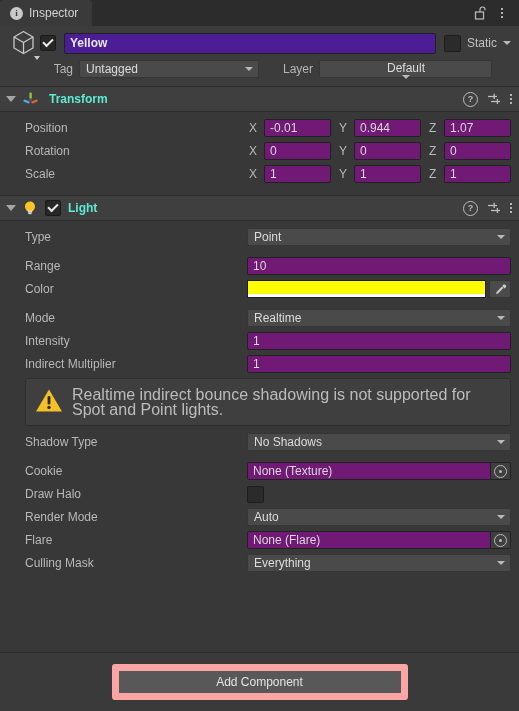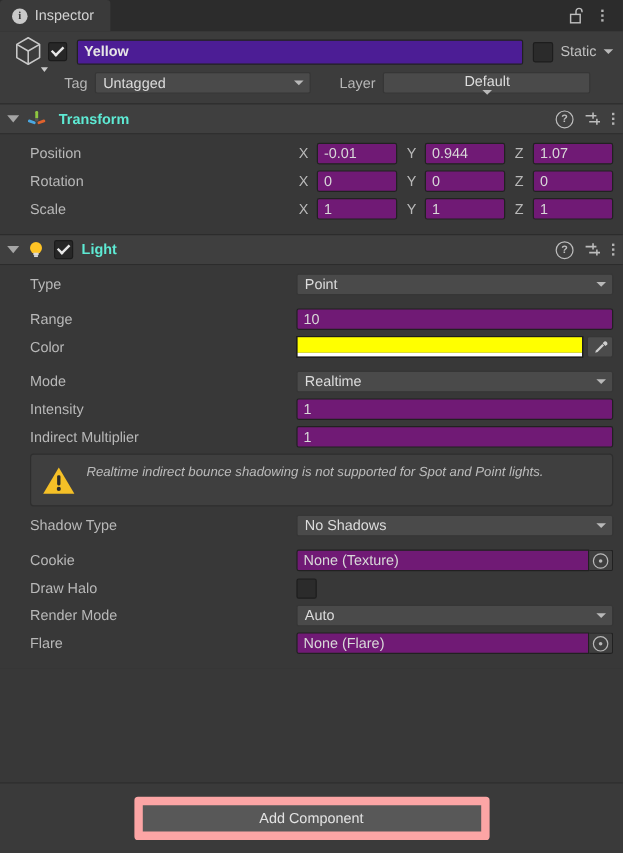--- a/index.html
+++ b/index.html
@@ -127,21 +127,21 @@
   .picker-ring { width: 11px; height: 11px; border-radius: 50%; border: 1.5px solid #b9b9b9; display: flex; align-items: center; justify-content: center; }
   .picker-dot { width: 3px; height: 3px; background: #b9b9b9; border-radius: 50%; }
 
   .chk-dark { width: 15px; height: 15px; background: #2b2b2b; border: 1px solid #1d1d1d; border-radius: 2px; }
 
   
   .helpbox {
     margin: 4px 8px 6px 25px; background: #3f3f3f; border: 1px solid #2e2e2e; border-radius: 3px;
     display: flex; align-items: flex-start; gap: 9px; padding: 8px 9px;
   }
-  .helpbox .txt { color: #bcbcbc; font-size: 11px; line-height: 15px; font-style: italic; }
+  .helpbox .txt { color: #bcbcbc; font-size: 16px; line-height: 15px; }
 
   
   .filler { flex: 1; background: #383838; border-bottom: 1px solid #2c2c2c; }
   .footer { background: #3a3a3a; padding: 11px 0; display: flex; justify-content: center; flex: 0 0 auto; }
   .add-btn {
     width: 282px; height: 22px; background: #585858; border: 7px solid #fca5a5; border-radius: 3px;
     display: flex; align-items: center; justify-content: center; color: #e3e3e3; font-size: 12px;
   }
 </style>
 </head>
@@ -443,20 +443,27 @@
             <span>None (Flare)</span>
           </span>
         <span class="objpick">
           <span class="picker-ring">
               <span class="picker-dot"></span>
             </span>
         </span>
       </span>
     </div>
 
+    <div class="row" style="margin-bottom:0;">
+      <span class="lbl">Culling Mask</span>
+      <span class="dd full">
+        <span>Everything</span>
+        <span class="caret"></span>
+      </span>
+    </div>
   </div>
 
   <div class="filler"></div>
 
   <div class="footer">
     <div class="add-btn">
       <span>Add Component</span>
     </div>
   </div>
 

